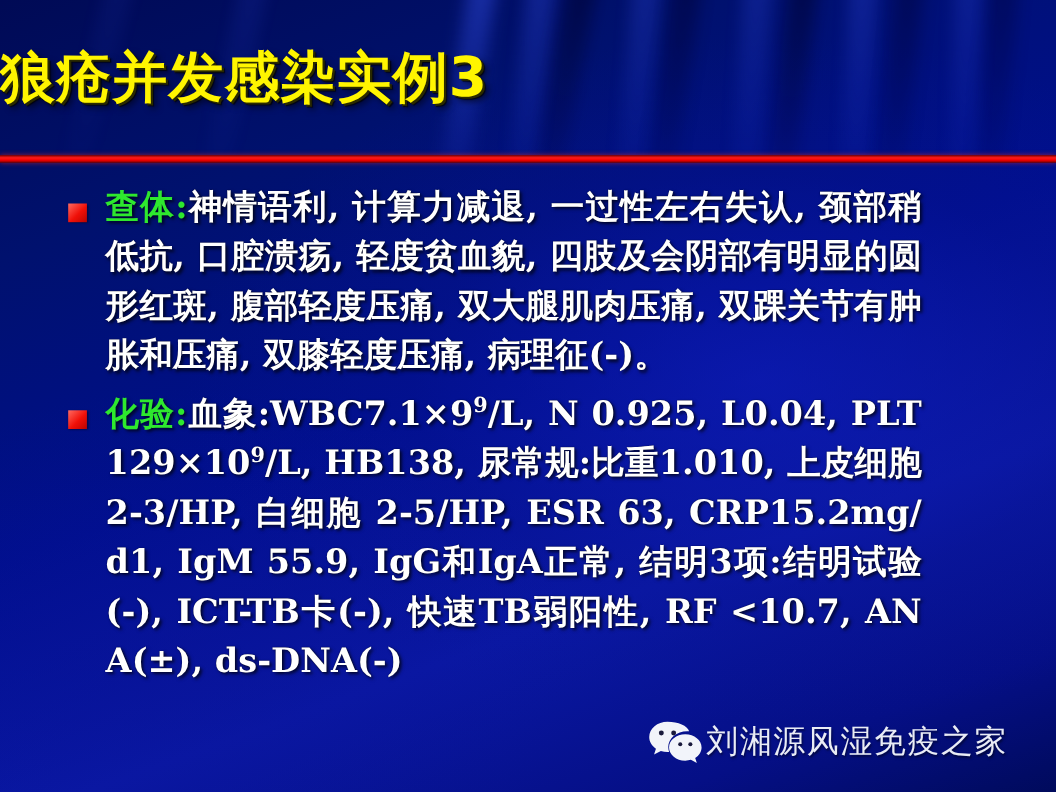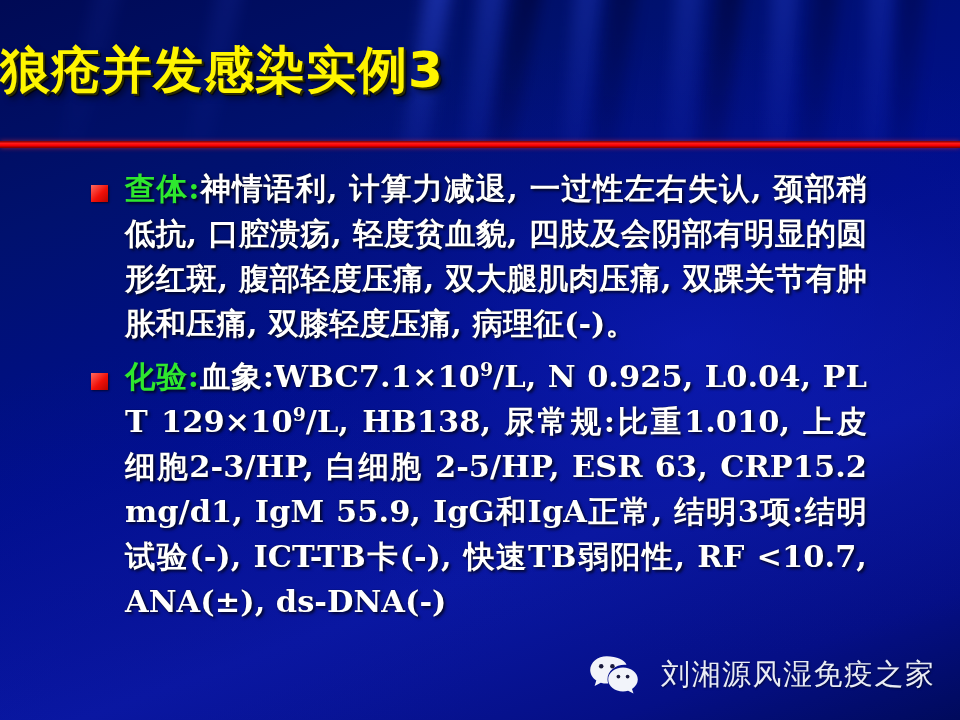--- a/index.html
+++ b/index.html
@@ -75,21 +75,20 @@
     background: linear-gradient(to bottom, #7a0000 0%, #ff1a1a 35%, #f40000 65%, #6e0000 100%);
     box-shadow: 0 0 5px rgba(255,40,40,0.55);
   }
 
   
   .content {
     position: absolute;
     left: 0;
     top: 166px;
     width: 856px;
-    margin-left: 29px;
   }
   .para {
     position: relative;
     padding-left: 96px;
     padding-right: 18px;
     margin-bottom: 8px;
   }
   .bullet {
     position: absolute;
     left: 62px;
@@ -120,21 +119,21 @@
     line-height: 0;
   }
 
   
   .footer {
     position: absolute;
     left: 588px;
     bottom: 24px;
     display: flex;
     align-items: center;
-    gap: 21px;
+    gap: 2px;
   }
   .wechat-icon { width: 52px; height: 42px; display: block; }
   .footer-text {
     font-family: "DejaVu Sans", "Liberation Sans", sans-serif;
     font-size: 29px;
     color: #e9ecf5;
     letter-spacing: 1.5px;
     white-space: nowrap;
     text-shadow: 1px 1px 2px rgba(0,0,0,0.5);
   }
@@ -170,21 +169,21 @@
 
   <div class="content">
 
     <div class="para">
       <div class="bullet"></div>
       <div class="ptext"><span class="lbl">查体:</span><span>神情语利, 计算力减退, 一过性左右失认, 颈部稍低抗, 口腔溃疡, 轻度贫血貌, 四肢及会阴部有明显的圆形红斑, 腹部轻度压痛, 双大腿肌肉压痛, 双踝关节有肿胀和压痛, 双膝轻度压痛, 病理征(-)。</span></div>
     </div>
 
     <div class="para">
       <div class="bullet"></div>
-      <div class="ptext"><span class="lbl">化验:</span><span>血象:WBC7.1×10</span><sup>9</sup><span>/L, N 0.925, L0.04, PLT 129×10</span><sup>9</sup><span>/L, HB138, 尿常规:比重1.010, 上皮细胞2-3/HP, 白细胞 2-5/HP, ESR 63, CRP15.2mg/d1, IgM 55.9, IgG和IgA正常, 结明3项:结明试验(-), ICT-TB卡(-), 快速TB弱阳性, RF &lt;10.7, ANA(±), ds-DNA(-)</span></div>
+      <div class="ptext"><span class="lbl">化验:</span><span>血象:WBC7.1×9</span><sup>9</sup><span>/L, N 0.925, L0.04, PLT 129×10</span><sup>9</sup><span>/L, HB138, 尿常规:比重1.010, 上皮细胞2-3/HP, 白细胞 2-5/HP, ESR 63, CRP15.2mg/d1, IgM 55.9, IgG和IgA正常, 结明3项:结明试验(-), ICT-TB卡(-), 快速TB弱阳性, RF &lt;10.7, ANA(±), ds-DNA(-)</span></div>
     </div>
 
   </div>
 
   <div class="footer">
     <svg class="wechat-icon" viewBox="0 0 52 42">
       <path d="M18.8 2.2C9.6 2.2 2.2 8.4 2.2 16c0 4.3 2.4 8.1 6.1 10.6l-1.7 5.3 6.2-3.2c1.9.6 4 .9 6 .9.5 0 1 0 1.5-.05-.5-1.4-.8-2.9-.8-4.4 0-8 7.7-14.4 17.2-14.4.6 0 1.2 0 1.8.08C36.9 5.9 28.7 2.2 18.8 2.2z" fill="#f2f4fa"></path>
       <circle cx="13.2" cy="12.3" r="2.25" fill="#1a1a3c"></circle>
       <circle cx="24.4" cy="12.3" r="2.25" fill="#1a1a3c"></circle>
       <path d="M49.8 25.5c0-6.6-6.6-12-14.8-12s-14.8 5.4-14.8 12 6.6 12 14.8 12c1.8 0 3.5-.25 5.1-.72l5.4 2.8-1.5-4.6c3.5-2.2 5.8-5.6 5.8-9.48z" fill="#f2f4fa"></path>

